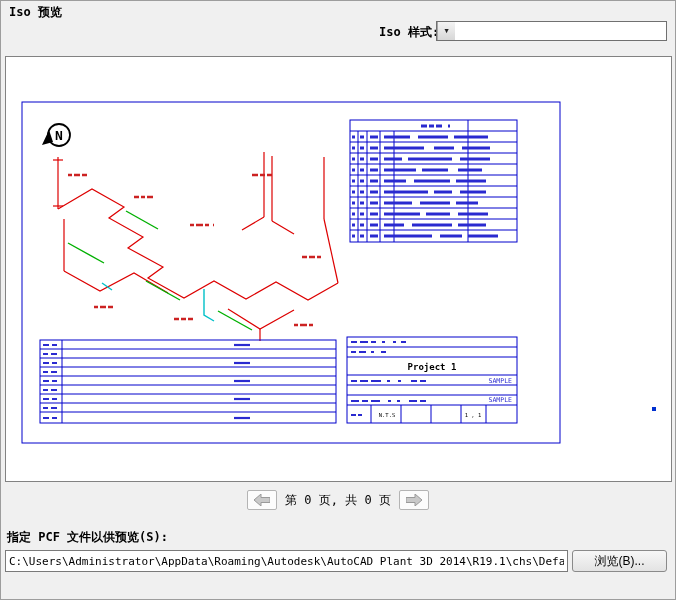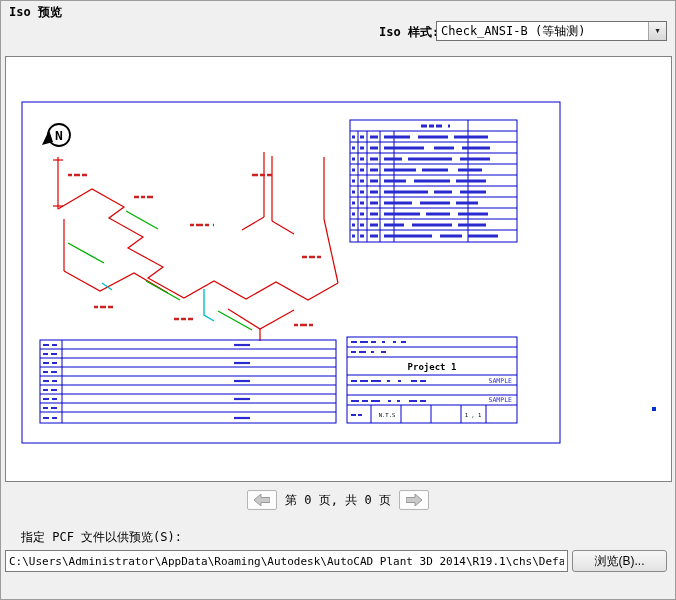--- a/index.html
+++ b/index.html
@@ -29,40 +29,39 @@
   .pagination{
     position:absolute;left:0;top:489px;width:100%;
     display:flex;align-items:center;justify-content:center;gap:8px;
   }
   .page-btn{
     width:30px;height:20px;padding:0;margin:0;
     background:#fcfcfc;border:1px solid #b4b4b4;border-radius:2px;
     display:flex;align-items:center;justify-content:center;cursor:pointer;
   }
   .page-text{font-size:12px;}
-  .pcf-label{position:absolute;left:20px;top:528px;font-weight:normal;}
+  .pcf-label{position:absolute;left:6px;top:528px;font-weight:bold;}
   .pcf-input{
     position:absolute;left:4px;top:549px;width:563px;height:22px;
     border:1px solid #7a7a7a;background:#fff;box-sizing:border-box;
     font:11px "DejaVu Sans Mono",monospace;padding:2px 3px;color:#000;
   }
   .browse-btn{
     position:absolute;left:571px;top:549px;width:95px;height:22px;
     background:linear-gradient(#f7f7f7,#e3e3e3);border:1px solid #8a8a8a;
     border-radius:3px;font-family:Liberation Sans, sans-serif;font-size:12px;cursor:pointer;
   }
 </style>
 </head>
 <body>
 
 <div class="dialog-title">Iso 预览</div>
 
 <span class="style-label">Iso 样式:</span>
 <div class="combo">
-  <span class="combo-value">Check_ANSI-B (等轴测)</span>
   <span class="combo-btn">▼</span>
 </div>
 
 <div class="preview-panel">
   <svg width="665" height="424" viewBox="0 0 665 424">
 
     <rect x="16" y="45" width="538" height="341" fill="none" stroke="#0000cc"></rect>
 
     <g>
       <circle cx="53" cy="78" r="11" fill="none" stroke="#000" stroke-width="1.8"></circle>

